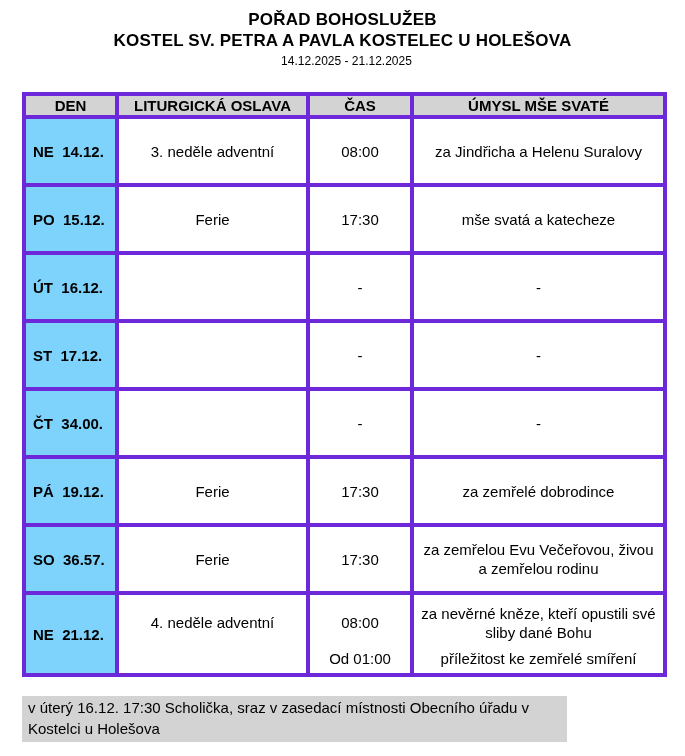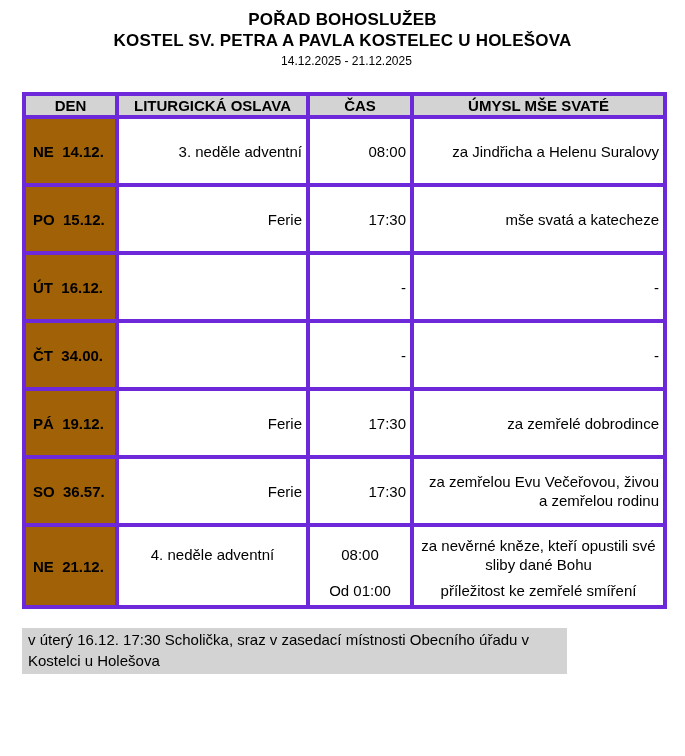--- a/index.html
+++ b/index.html
@@ -36,29 +36,29 @@
   table.schedule th {
     background: #d3d3d3;
     font-weight: bold;
     height: 22px;
     padding: 1px 2px;
     text-align: center;
   }
   tr.data-row { height: 68px; }
   tr.data-row-last { height: 82px; }
   td.day-cell {
-    background: #a16207;
+    background: #7dd3fc;
     font-weight: bold;
     text-align: left;
     vertical-align: middle;
     padding: 0 17px 0 7px;
     white-space: pre;
   }
   td.celebration-cell, td.time-cell, td.intention-cell {
-    text-align: right;
+    text-align: center;
     vertical-align: middle;
     padding: 2px 4px;
     line-height: 19px;
   }
   
   td.stack-cell { padding: 0 4px; vertical-align: top; }
   .stack { display: flex; flex-direction: column; height: 76px; }
   .stack .first {
     flex: 1;
     display: flex;
@@ -122,20 +122,26 @@
     <td class="intention-cell">mše svatá a katecheze</td>
   </tr>
 
   <tr class="data-row">
     <td class="day-cell">ÚT  16.12.</td>
     <td class="celebration-cell"></td>
     <td class="time-cell">-</td>
     <td class="intention-cell">-</td>
   </tr>
 
+  <tr class="data-row">
+    <td class="day-cell">ST  17.12.</td>
+    <td class="celebration-cell"></td>
+    <td class="time-cell">-</td>
+    <td class="intention-cell">-</td>
+  </tr>
 
   <tr class="data-row">
     <td class="day-cell">ČT  34.00.</td>
     <td class="celebration-cell"></td>
     <td class="time-cell">-</td>
     <td class="intention-cell">-</td>
   </tr>
 
   <tr class="data-row">
     <td class="day-cell">PÁ  19.12.</td>

